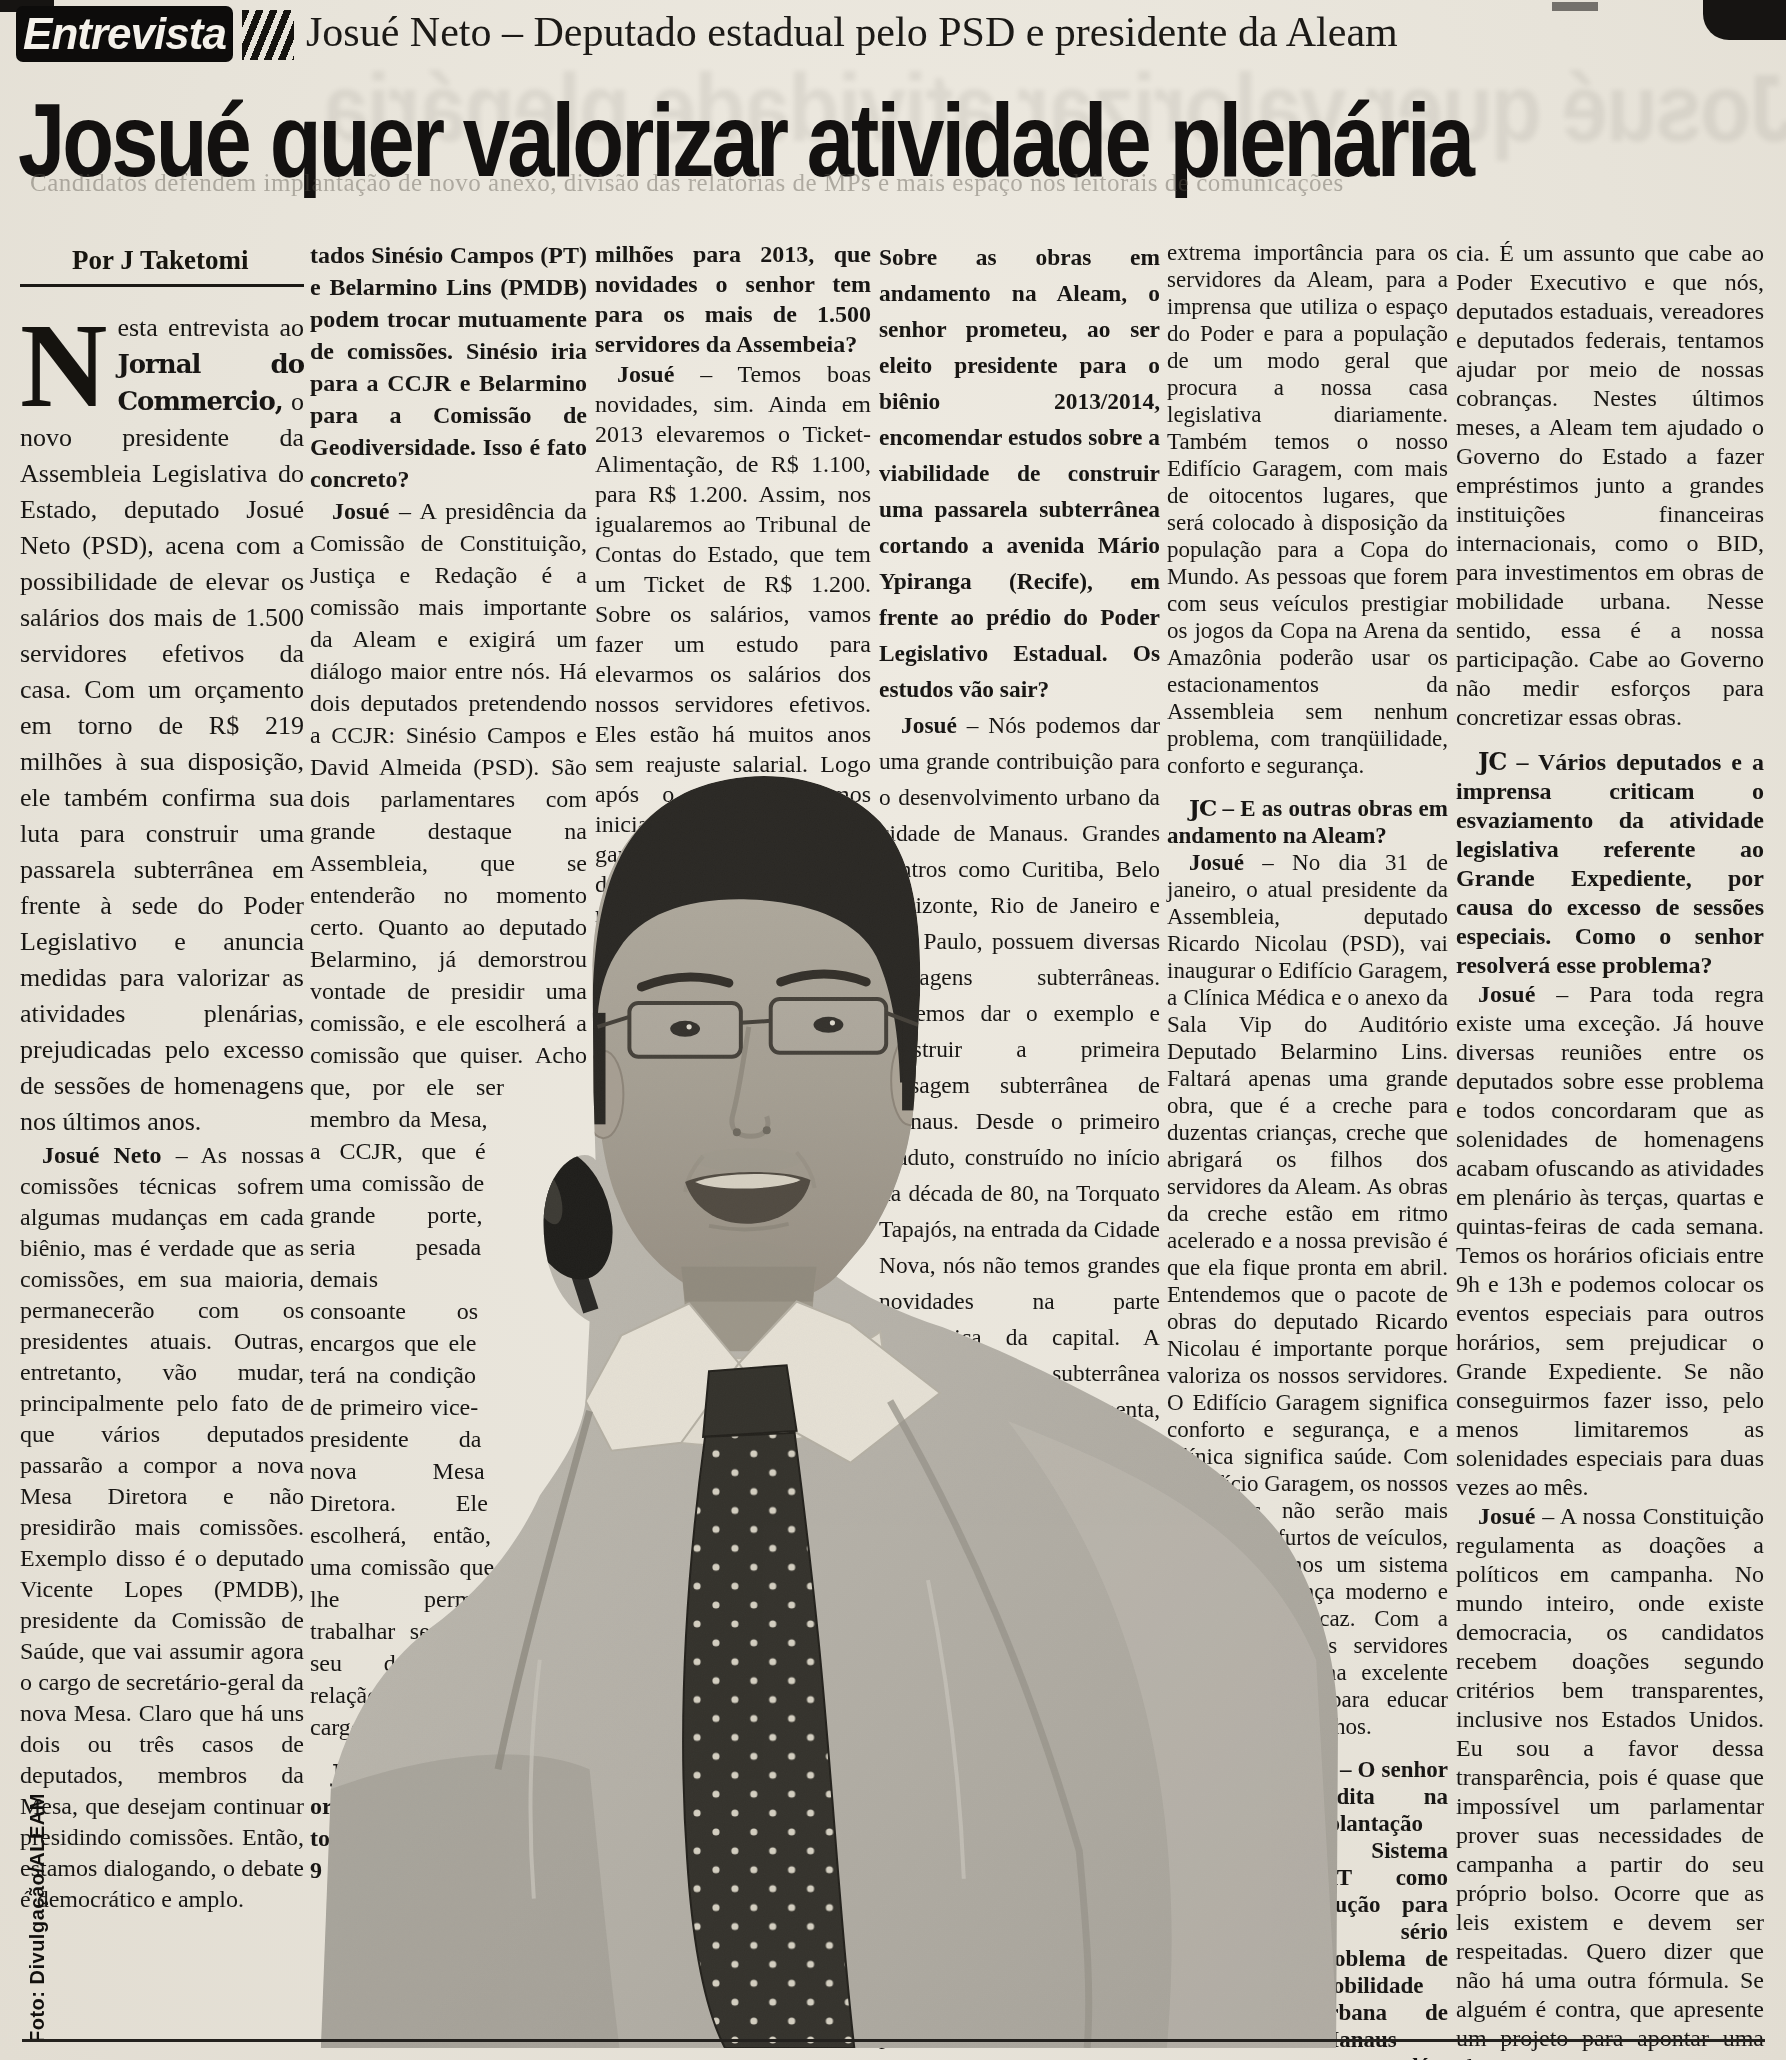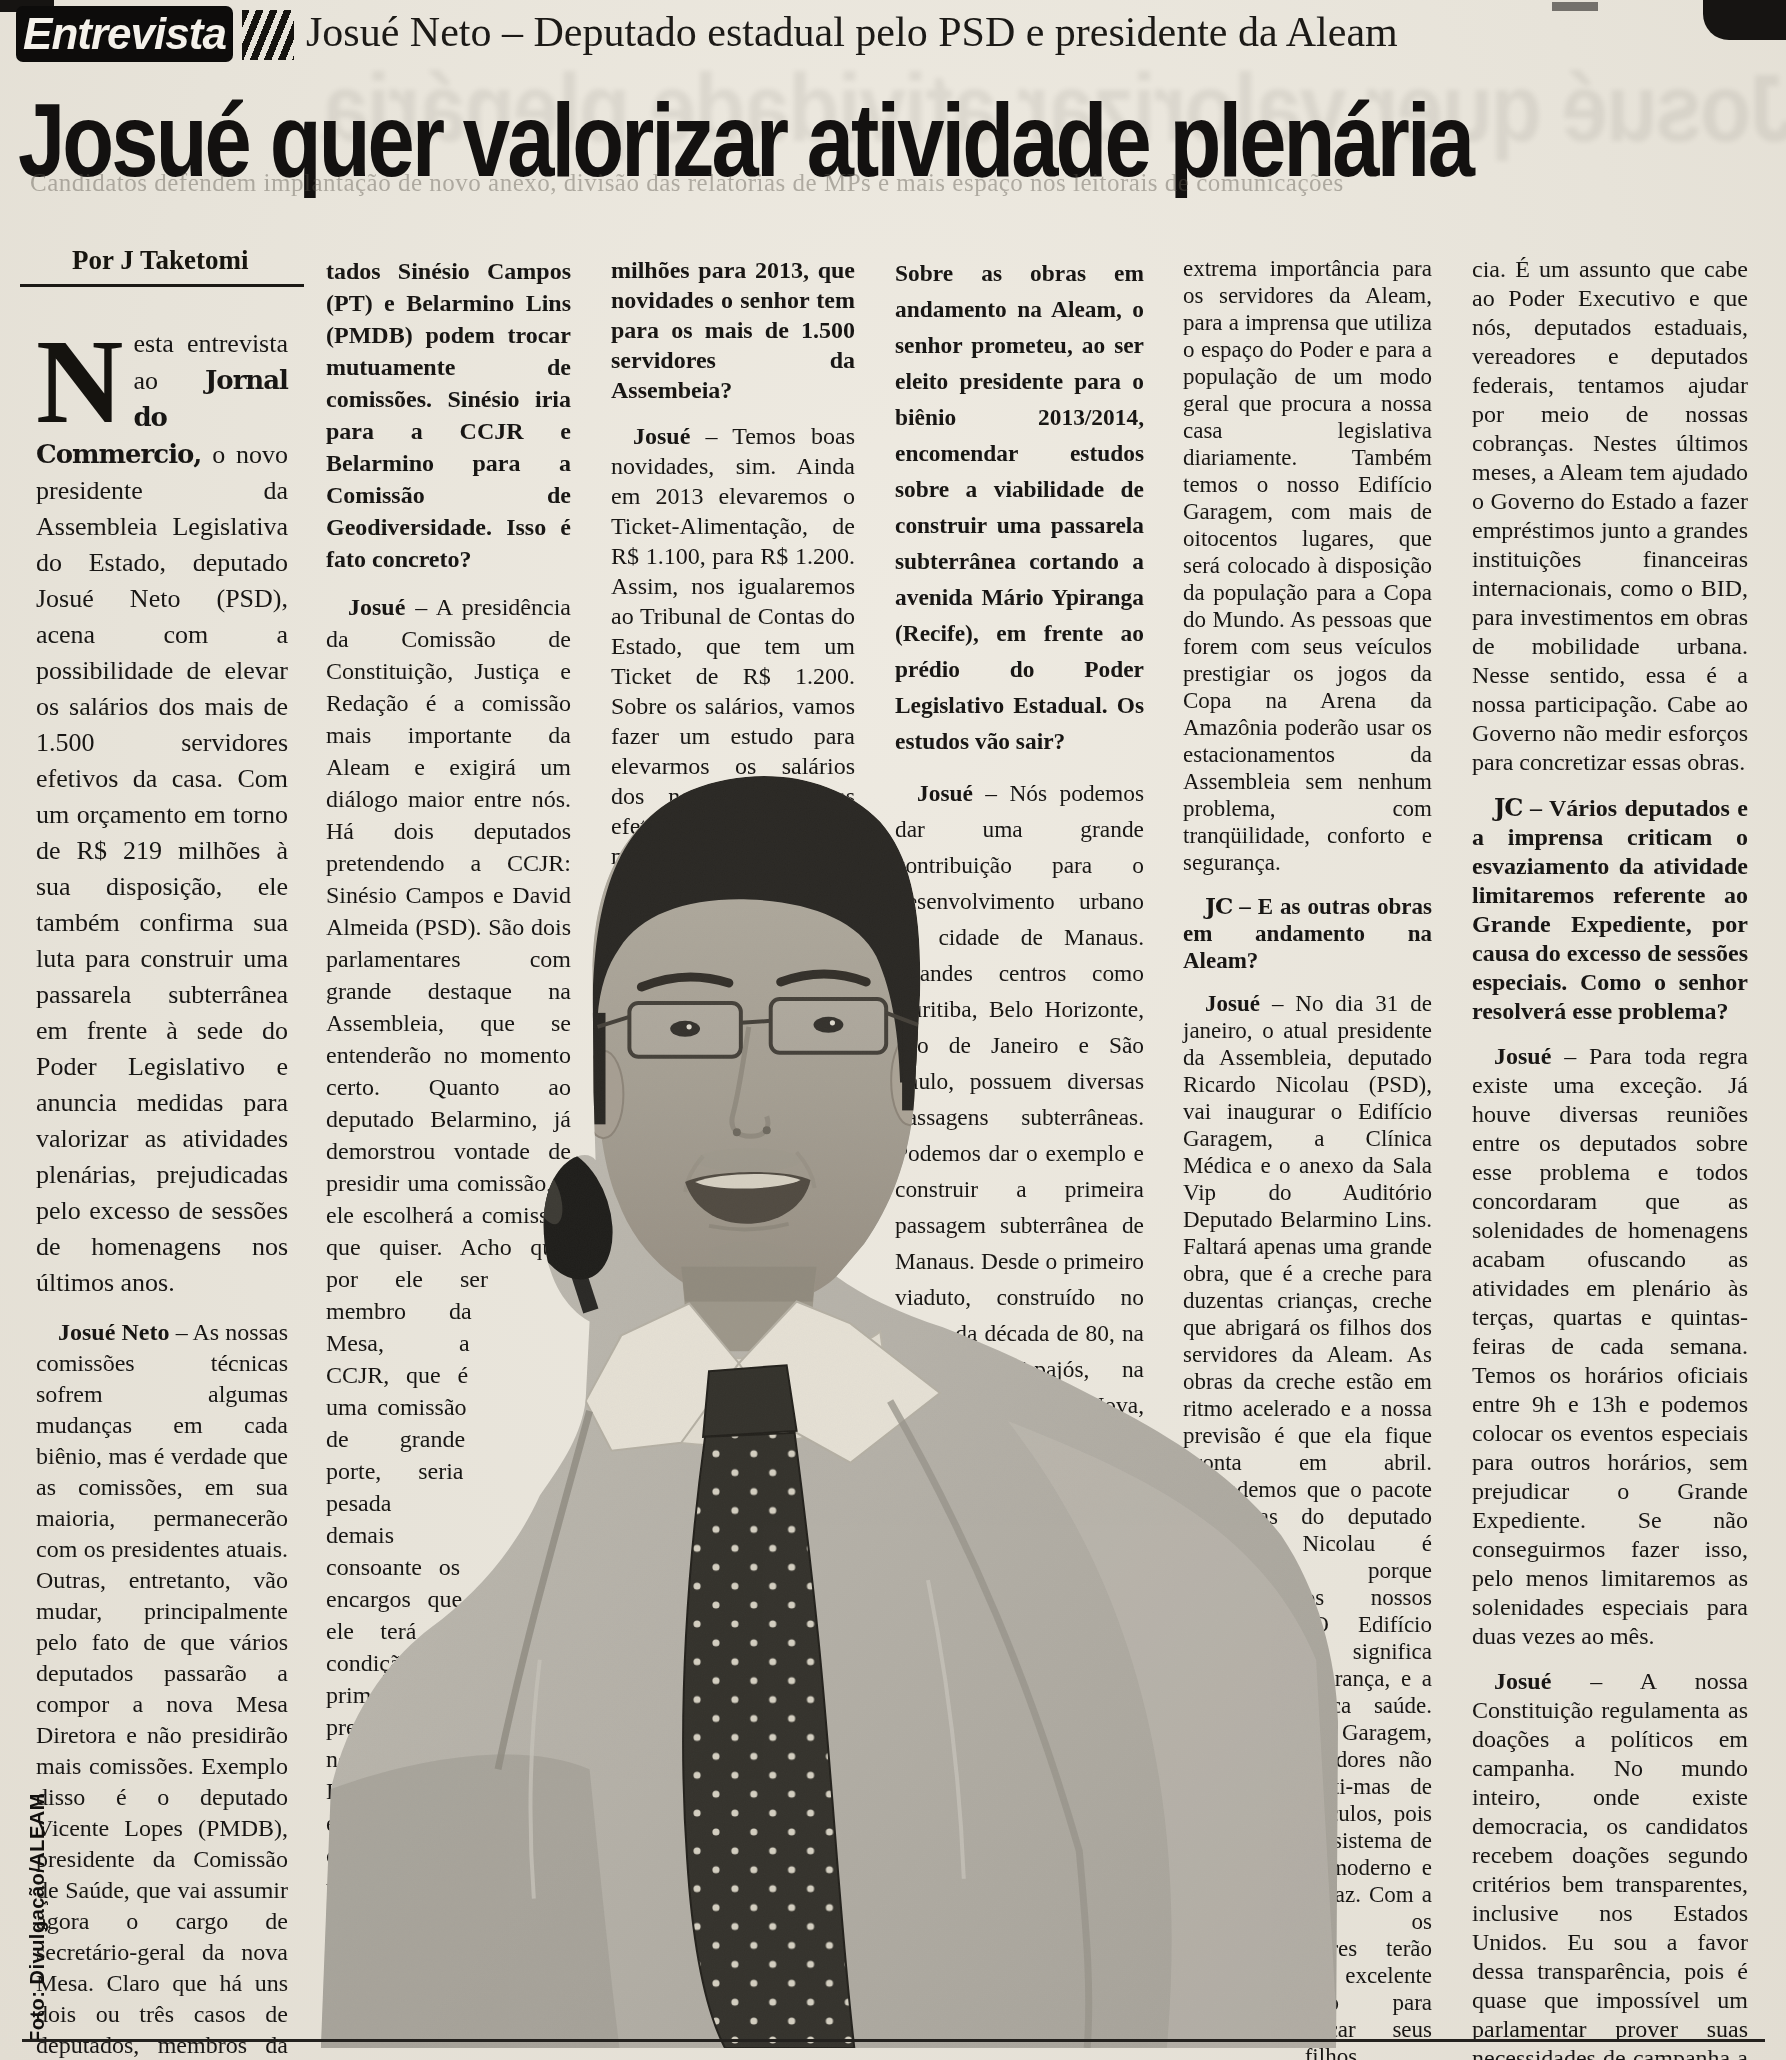--- a/index.html
+++ b/index.html
@@ -35,21 +35,21 @@
   .headline span{display:inline-block;font-family:"Liberation Sans",sans-serif;font-weight:bold;
             font-size:88px;letter-spacing:-3px;color:#131110;transform:scale(0.965,1.18);transform-origin:left top;}
 
   
   .byline{position:absolute;left:20px;top:245px;width:284px;height:42px;
           font-family:Liberation Serif, serif;font-weight:bold;font-size:27px;color:#17150f;
           padding-left:52px;box-sizing:border-box;border-bottom:3px solid #1b1915;}
 
   
   .col{position:absolute;top:239px;text-align:justify;}
-  .col p{margin:16px;text-indent:22px;}
+  .col p{margin:0;text-indent:22px;}
   .col p.contq,.col p.conta{text-indent:0;}
   .col p.q{margin-top:15px;font-weight:bold;}
   .col p.contq{font-weight:bold;}
   .col p.jctail{text-align:right;margin-top:14px;font-weight:bold;}
   .c1{left:20px;width:284px;top:310px;font-size:24px;line-height:31px;}
   .c1 p.lead{font-size:26px;line-height:36px;text-indent:0;}
   .c2{left:310px;width:277px;font-size:24px;line-height:32px;}
   .c3{left:595px;width:276px;font-size:24px;line-height:30px;}
   .c4{left:879px;width:281px;font-size:23.4px;line-height:36px;}
   .c5{left:1167px;width:281px;font-size:23px;line-height:27px;}
@@ -117,21 +117,21 @@
       <p class="a"><span class="bold">Josué</span><span> – A passarela deverá ser construída, acima de tudo, para a sociedade manauara. Ela </span><span class="spacer s5l"></span><span>não visará apenas a Copa do Mundo. Ela será de</span></p>
     </div>
   <div class="col c5">
       <p class="conta"><span>extrema importância para os servidores da Aleam, para a imprensa que utiliza o espaço do Poder e para a população de um modo geral que procura a nossa casa legislativa diariamente. Também temos o nosso Edifício Garagem, com mais de oitocentos lugares, que será colocado à disposição da população para a Copa do Mundo. As pessoas que forem com seus veículos prestigiar os jogos da Copa na Arena da Amazônia poderão usar os estacionamentos da Assembleia sem nenhum problema, com tranqüilidade, conforto e segurança.</span></p>
       <p class="q"><span class="goth">JC</span><span class="bold"> – E as outras obras em andamento na Aleam?</span></p>
       <p class="a"><span class="bold">Josué</span><span> – No dia 31 de janeiro, o atual presidente da Assembleia, deputado Ricardo Nicolau (PSD), vai inaugurar o Edifício Garagem, a Clínica Médica e o anexo da Sala Vip do Auditório Deputado Belarmino Lins. Faltará apenas uma grande obra, que é a creche para duzentas crianças, creche que abrigará os filhos dos servidores da Aleam. As obras da creche estão em ritmo acelerado e a nossa previsão é que ela fique pronta em abril. Entendemos que o pacote de obras do deputado Ricardo Nicolau é importante porque valoriza os nossos servidores. O Edifício Garagem significa conforto e segurança, e a Clínica significa saúde. Com o Edifício Garagem, os nossos servidores não serão mais víti-</span><span class="spacer s6l"></span><span>mas de furtos de veículos, pois teremos um sistema de segurança moderno e muito eficaz. Com a creche, os servidores terão uma excelente opção para educar seus filhos.</span></p>
       <p class="q"><span class="goth">JC</span><span class="bold"> – O senhor acredita na implantação do Sistema BRT como solução para o sério problema de mobilidade urbana de Manaus para além da Copa de 2014?</span></p>
     </div>
   <div class="col c6">
       <p class="conta"><span>cia. É um assunto que cabe ao Poder Executivo e que nós, deputados estaduais, vereadores e deputados federais, tentamos ajudar por meio de nossas cobranças. Nestes últimos meses, a Aleam tem ajudado o Governo do Estado a fazer empréstimos junto a grandes instituições financeiras internacionais, como o BID, para investimentos em obras de mobilidade urbana. Nesse sentido, essa é a nossa participação. Cabe ao Governo não medir esforços para concretizar essas obras.</span></p>
-      <p class="q"><span class="goth">JC</span><span class="bold"> – Vários deputados e a imprensa criticam o esvaziamento da atividade limitaremos referente ao Grande Expediente, por causa do excesso de sessões especiais. Como o senhor resolverá esse problema?</span></p>
+      <p class="q"><span class="goth">JC</span><span class="bold"> – Vários deputados e a imprensa criticam o esvaziamento da atividade legislativa referente ao Grande Expediente, por causa do excesso de sessões especiais. Como o senhor resolverá esse problema?</span></p>
       <p class="a"><span class="bold">Josué</span><span> – Para toda regra existe uma exceção. Já houve diversas reuniões entre os deputados sobre esse problema e todos concordaram que as solenidades de homenagens acabam ofuscando as atividades em plenário às terças, quartas e quintas-feiras de cada semana. Temos os horários oficiais entre 9h e 13h e podemos colocar os eventos especiais para outros horários, sem prejudicar o Grande Expediente. Se não conseguirmos fazer isso, pelo menos limitaremos as solenidades especiais para duas vezes ao mês.</span></p>
       <p class="a"><span class="bold">Josué</span><span> – A nossa Constituição regulamenta as doações a políticos em campanha. No mundo inteiro, onde existe democracia, os candidatos recebem doações segundo critérios bem transparentes, inclusive nos Estados Unidos. Eu sou a favor dessa transparência, pois é quase que impossível um parlamentar prover suas necessidades de campanha a partir do seu próprio bolso. Ocorre que as leis existem e devem ser respeitadas. Quero dizer que não há uma outra fórmula. Se alguém é contra, que apresente um projeto para apontar uma alternativa.</span></p>
     </div>
 
   <svg class="photo" viewBox="0 0 1056 1290" xmlns="http://www.w3.org/2000/svg">
     <defs>
       <clipPath id="sil">
         <path d="M30,1290 L40,1030 C60,945 105,895 140,868 C185,835 225,790 250,735 C275,700 292,672 296,640 L300,560 C292,556 268,540 258,500 C248,455 256,415 280,398 C292,390 302,392 306,398 L304,330 L303,210 C303,128 330,58 402,26 C468,0 546,10 592,58 C624,94 634,152 632,232 L626,340 C621,398 602,445 576,482 L548,515 C575,535 612,552 655,566 C716,590 775,618 838,652 C905,688 955,725 995,775 C1032,830 1050,898 1052,962 L1050,1290 Z"></path>
       </clipPath>
       <linearGradient id="suitg" x1="0" y1="0" x2="1" y2="1">

